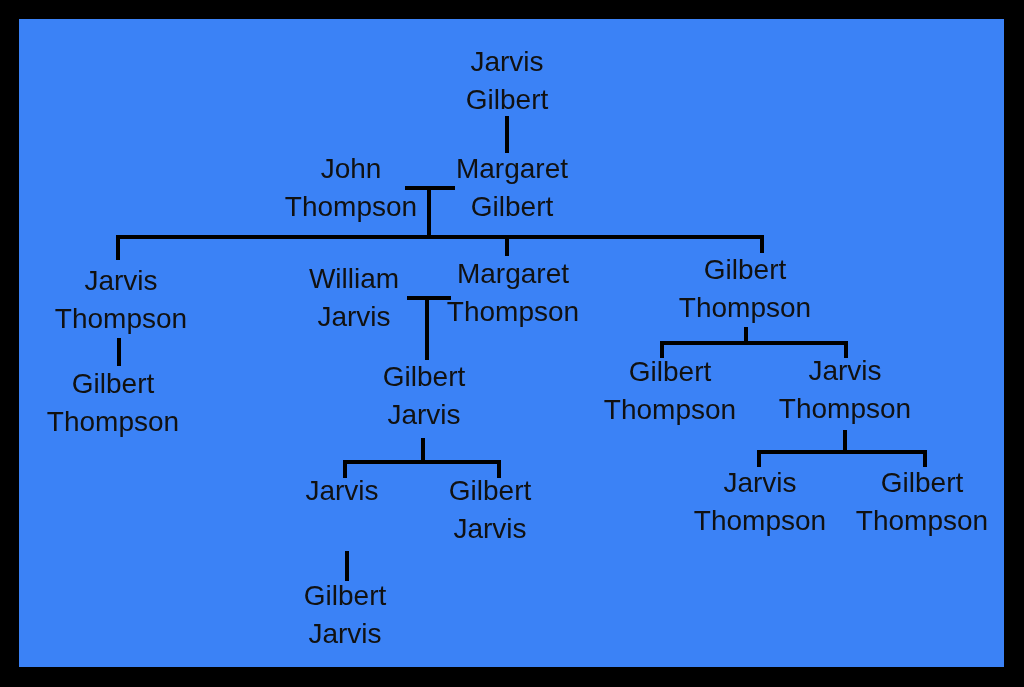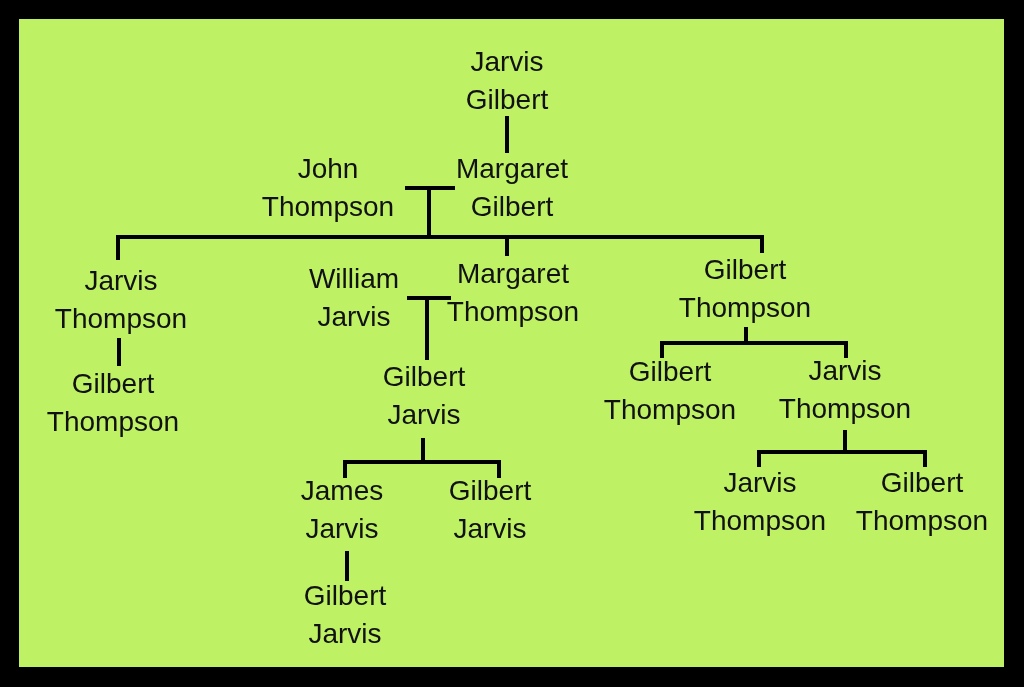--- a/index.html
+++ b/index.html
@@ -1,19 +1,19 @@
 <!DOCTYPE html>
 <html><head>
 <meta charset="utf-8">
 <style>
   html,body{margin:0;padding:0;background:#e8e8e8;}
   .canvas{
     position:relative;
     width:1024px;height:687px;
-    background:#bef264;
+    background:#3b82f6;
     overflow:hidden;
     font-family:"Liberation Sans", sans-serif;
   }
   .frame{
     position:absolute;inset:0;
     border-style:solid;border-color:#000;
     border-width:19px 20px 20px 19px;
     box-sizing:border-box;
     pointer-events:none;
     z-index:5;
@@ -33,21 +33,21 @@
 </head>
 <body>
 
 <div class="canvas">
   <div class="frame"></div>
 
   <div class="person" style="left:387px;top:43px">
     <span>Jarvis</span>
     <span>Gilbert</span>
   </div>
-  <div class="person" style="left:208px;top:150px">
+  <div class="person" style="left:231px;top:150px">
     <span>John</span>
     <span>Thompson</span>
   </div>
   <div class="person" style="left:392px;top:150px">
     <span>Margaret</span>
     <span>Gilbert</span>
   </div>
   <div class="person" style="left:1px;top:262px">
     <span>Jarvis</span>
     <span>Thompson</span>
@@ -74,21 +74,20 @@
   </div>
   <div class="person" style="left:550px;top:353px">
     <span>Gilbert</span>
     <span>Thompson</span>
   </div>
   <div class="person" style="left:725px;top:352px">
     <span>Jarvis</span>
     <span>Thompson</span>
   </div>
   <div class="person" style="left:222px;top:472px">
-    <span>James</span>
     <span>Jarvis</span>
   </div>
   <div class="person" style="left:370px;top:472px">
     <span>Gilbert</span>
     <span>Jarvis</span>
   </div>
   <div class="person" style="left:640px;top:464px">
     <span>Jarvis</span>
     <span>Thompson</span>
   </div>

